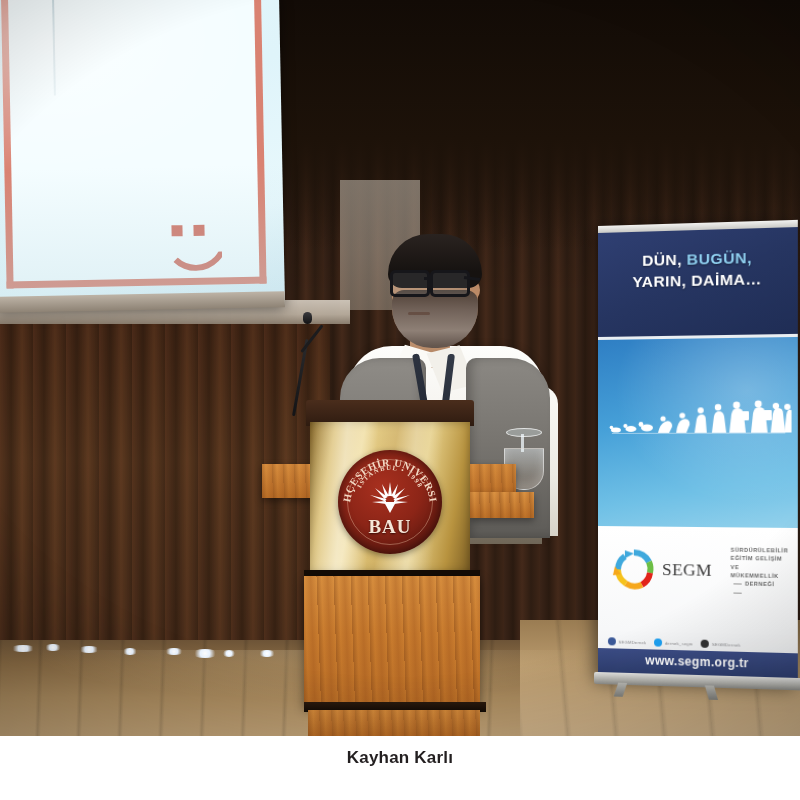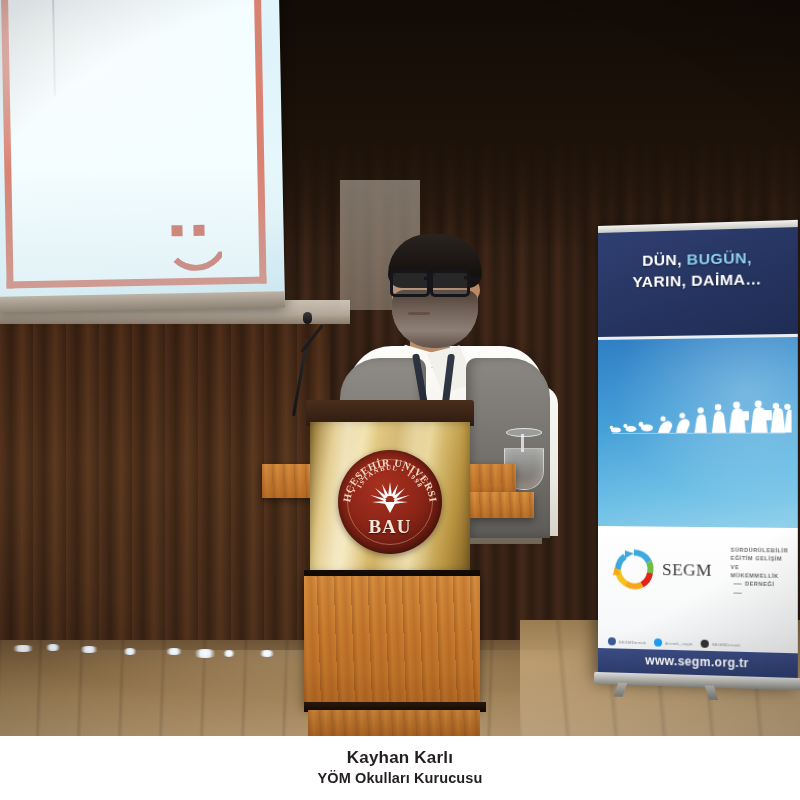--- a/index.html
+++ b/index.html
@@ -455,16 +455,15 @@
       <div class="banner-foot"></div>
       <div class="banner-leg a"></div>
       <div class="banner-leg b"></div>
     </div>
 
     <div class="vignette"></div>
   </div>
 
   <div class="caption">
     <div class="cap-name">Kayhan Karlı</div>
-    <div class="cap-role">YÖM Okulları Kurucusu</div>
   </div>
 
 </div>
 
 </body></html>

